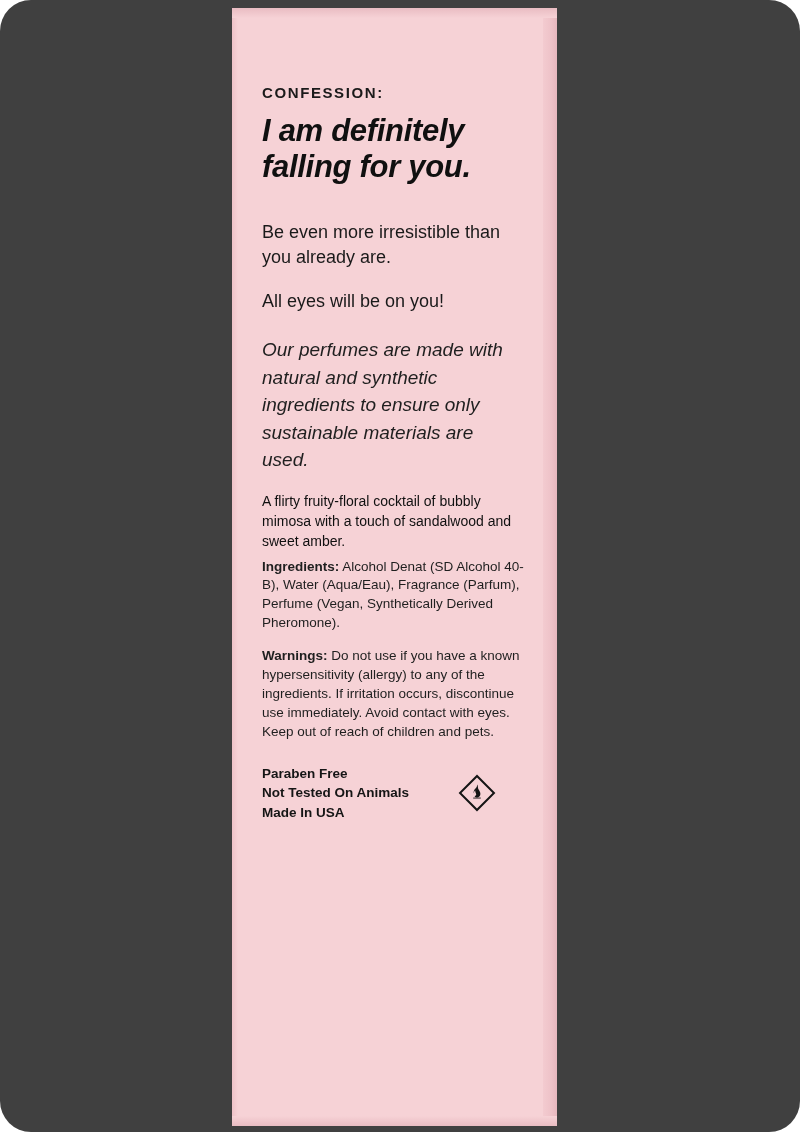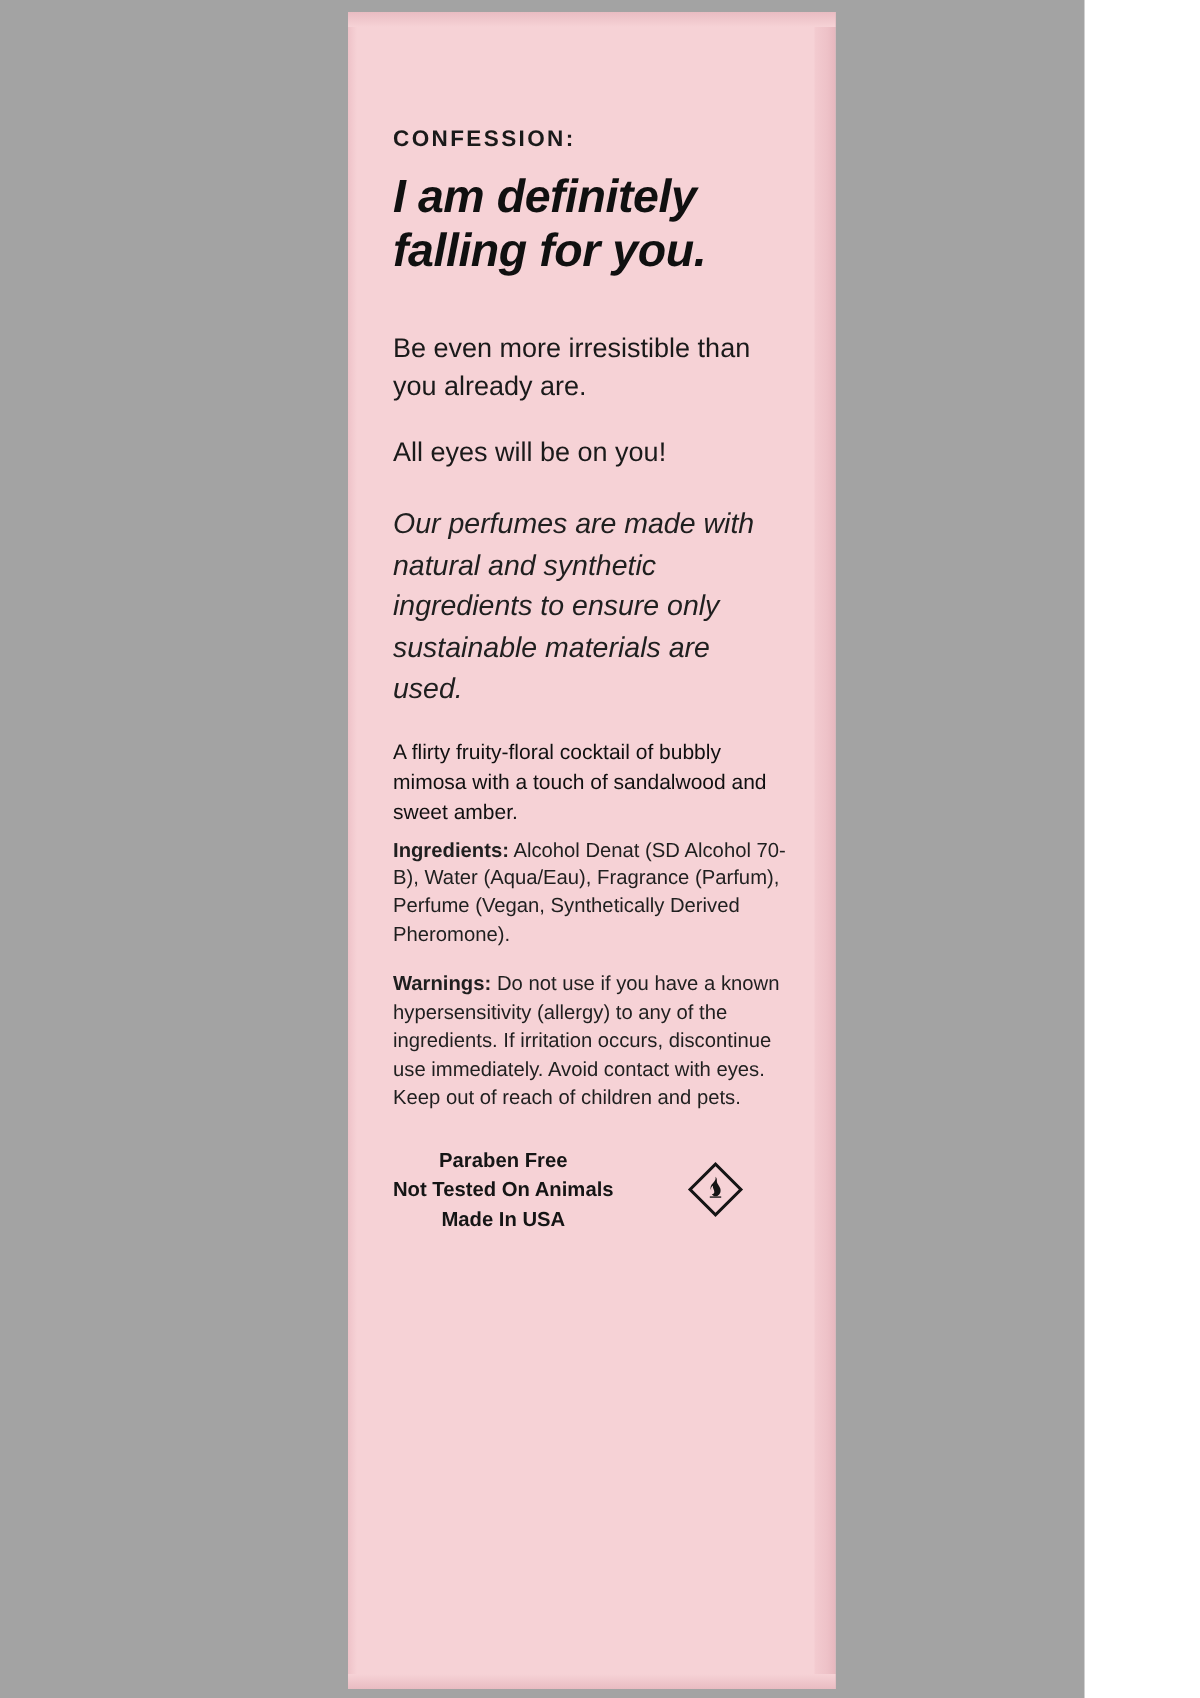--- a/index.html
+++ b/index.html
@@ -8,23 +8,24 @@
   }
   body {
     width: 800px;
     height: 1132px;
     background: #ffffff;
     font-family: "Liberation Sans", sans-serif;
     overflow: hidden;
   }
   .scene {
     position: relative;
-    width: 723px;
+    width: 800px;
     height: 1132px;
-    background: #a3a3a3;
+    background: #404040;
+    border-radius: 31px;
   }
   
   .box {
     position: absolute;
     left: 232px;
     top: 8px;
     width: 325px;
     height: 1118px;
     background: #f6d2d6;
   }
@@ -127,21 +128,20 @@
     align-items: center;
     justify-content: space-between;
     margin-top: 22px;
     width: 232px;
   }
   .claims {
     font-size: 13.5px;
     line-height: 1.45;
     font-weight: bold;
     color: #151515;
-    text-align: center;
   }
   .claims div { white-space: nowrap; }
 
   .ghs-icon {
     width: 34px;
     height: 34px;
     position: relative;
     flex: 0 0 auto;
   }
   .ghs-icon .diamond {
@@ -180,21 +180,21 @@
 
       <div class="lede-block">
         <p class="lede">Be even more irresistible than you already are.</p>
         <p class="lede">All eyes will be on you!</p>
       </div>
 
       <p class="body-para">Our perfumes are made with natural and synthetic ingredients to ensure only sustainable materials are used.</p>
 
       <p class="highlight">A flirty fruity-floral cocktail of bubbly mimosa with a touch of sandalwood and sweet amber.</p>
 
-      <p class="fine"><b>Ingredients:</b><span> Alcohol Denat (SD Alcohol 70-B), Water (Aqua/Eau), Fragrance (Parfum), Perfume (Vegan, Synthetically Derived Pheromone).</span></p>
+      <p class="fine"><b>Ingredients:</b><span> Alcohol Denat (SD Alcohol 40-B), Water (Aqua/Eau), Fragrance (Parfum), Perfume (Vegan, Synthetically Derived Pheromone).</span></p>
 
       <p class="fine"><b>Warnings:</b><span> Do not use if you have a known hypersensitivity (allergy) to any of the ingredients. If irritation occurs, discontinue use immediately. Avoid contact with eyes. Keep out of reach of children and pets.</span></p>
 
       <div class="claims-row">
         <div class="claims">
           <div>Paraben Free</div>
           <div>Not Tested On Animals</div>
           <div>Made In USA</div>
         </div>
         <div class="ghs-icon">

